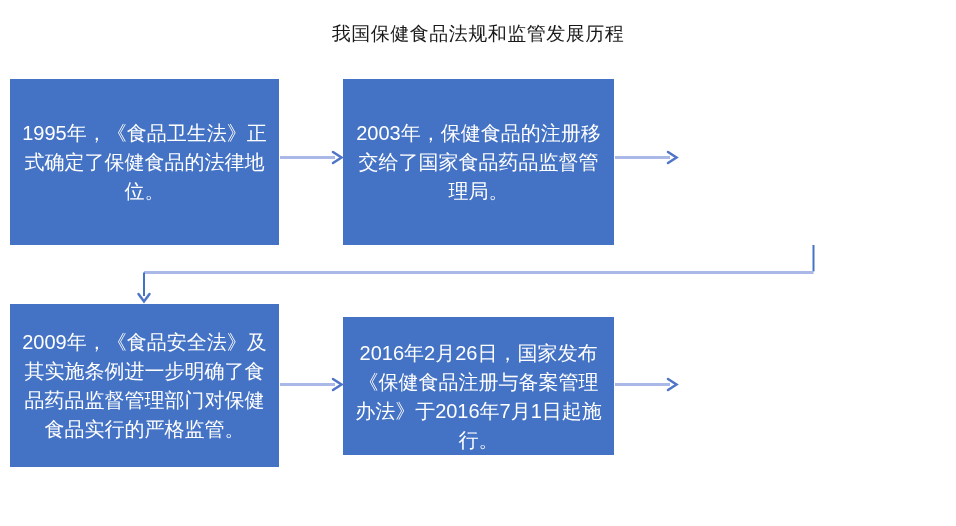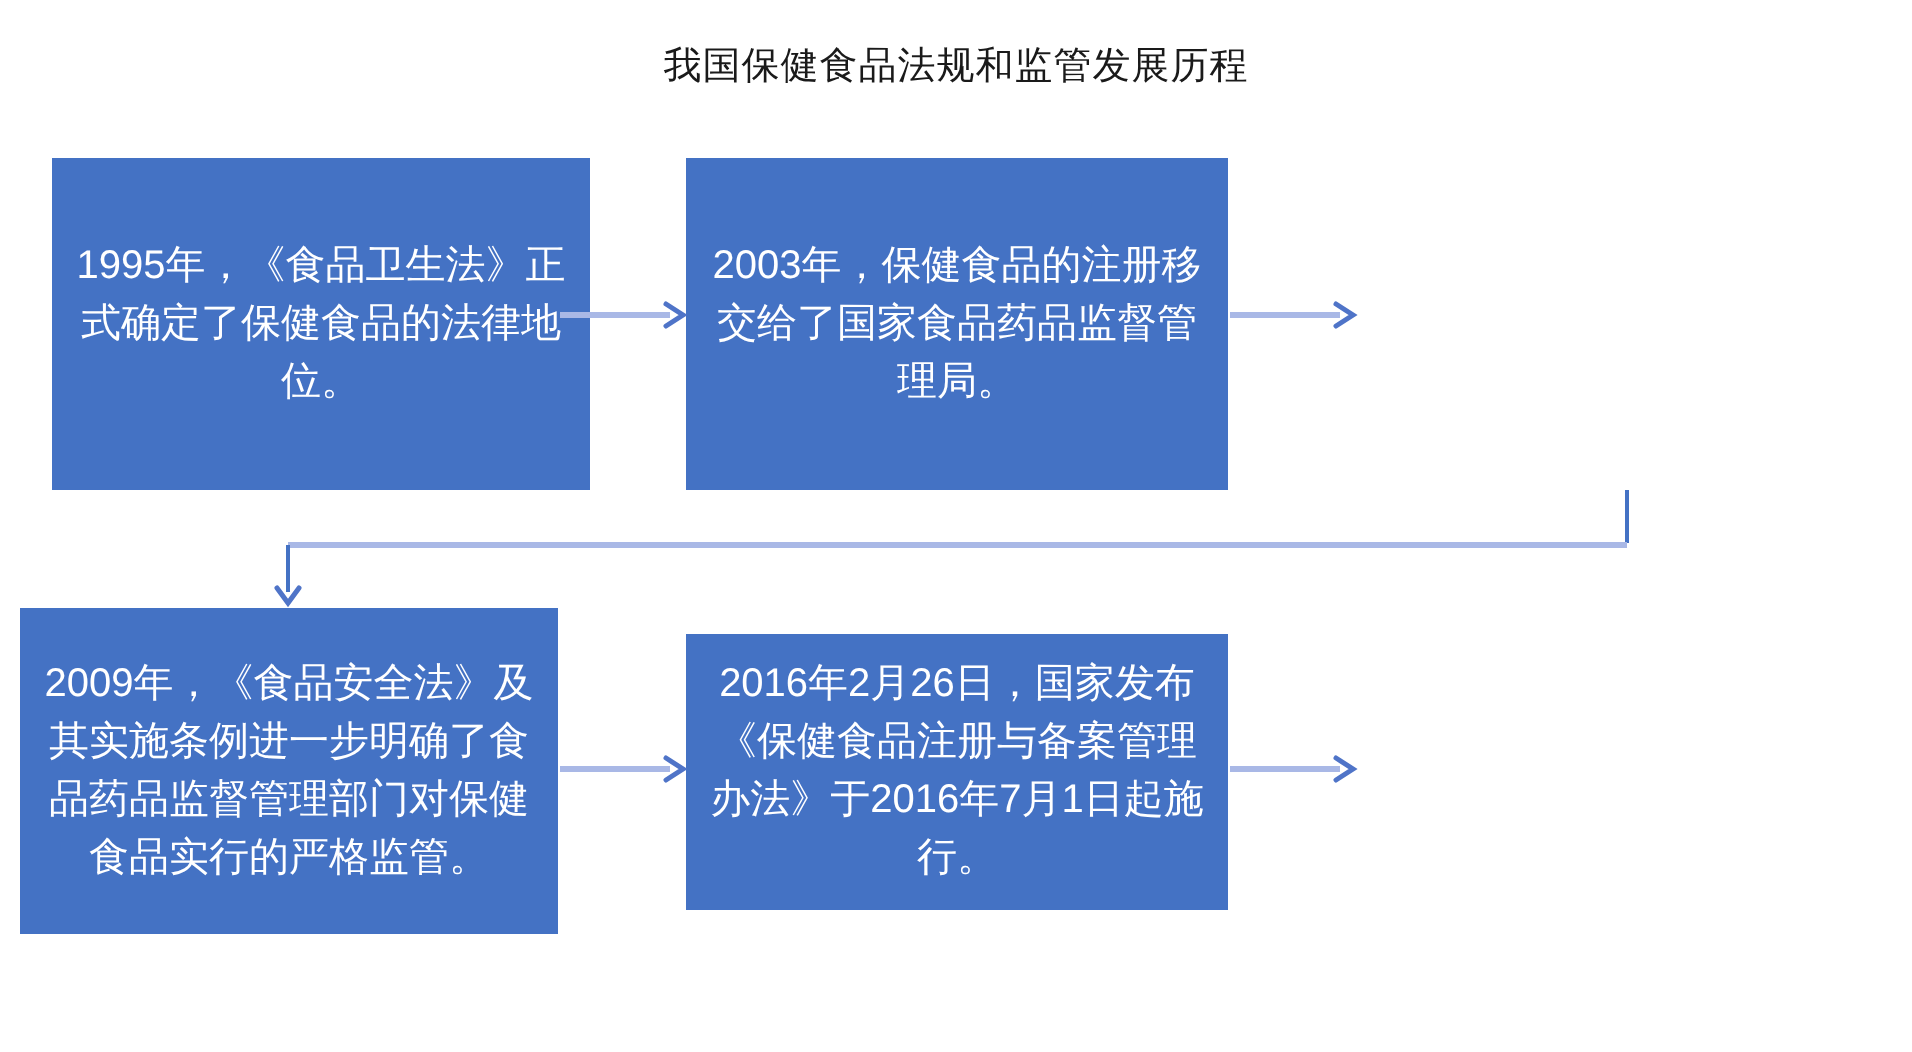--- a/index.html
+++ b/index.html
@@ -32,25 +32,25 @@
   }
   .box{
     position:absolute;
     background:var(--box-fill);
     color:var(--box-text);
     display:flex;align-items:center;justify-content:center;
     text-align:center;
     font-size:20px;line-height:29px;
     box-sizing:border-box;
   }
-  .b1{left:26px;top:79px;width:269px;height:166px;padding:1px 8px;}
+  .b1{left:10px;top:79px;width:269px;height:166px;padding:1px 8px;}
   .b2{left:343px;top:79px;width:271px;height:166px;padding:16px 8px;}
   .b3{left:678px;top:79px;width:271px;height:166px;padding:0 8px;}
   .b4{left:10px;top:304px;width:269px;height:163px;padding:0 8px;}
-  .b5{left:343px;top:317px;width:271px;height:138px;padding:0 6px;}
+  .b5{left:343px;top:317px;width:271px;height:138px;padding:0 6px;align-items:flex-end;}
   .b6{left:678px;top:304px;width:271px;height:163px;padding:0 6px;}
   svg.arrows{
     position:absolute;left:0;top:0;
     pointer-events:none;
   }
   .shaft{stroke:var(--arrow-shaft);stroke-width:3;fill:none;}
   .head{stroke:var(--arrow-head);stroke-width:2.5;fill:none;stroke-linecap:round;stroke-linejoin:miter;}
   .conn-v{stroke:var(--connector-line);stroke-width:2;fill:none;}
   .conn-h{stroke:var(--arrow-shaft);stroke-width:3;fill:none;}
 </style>

